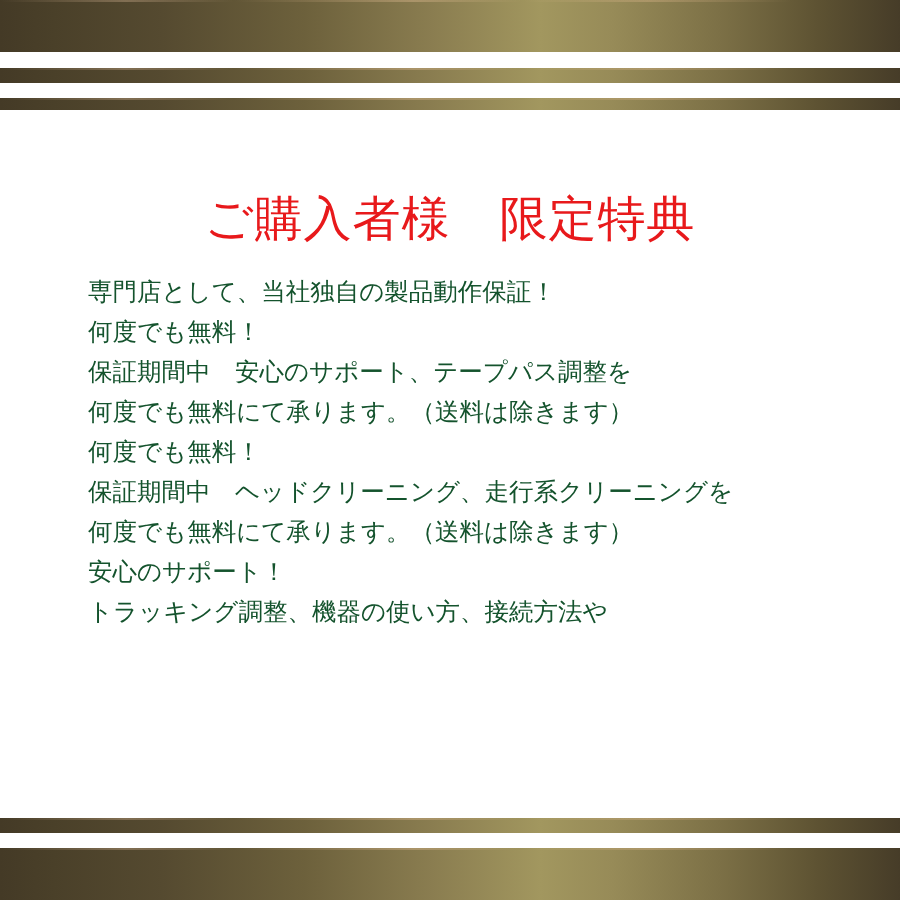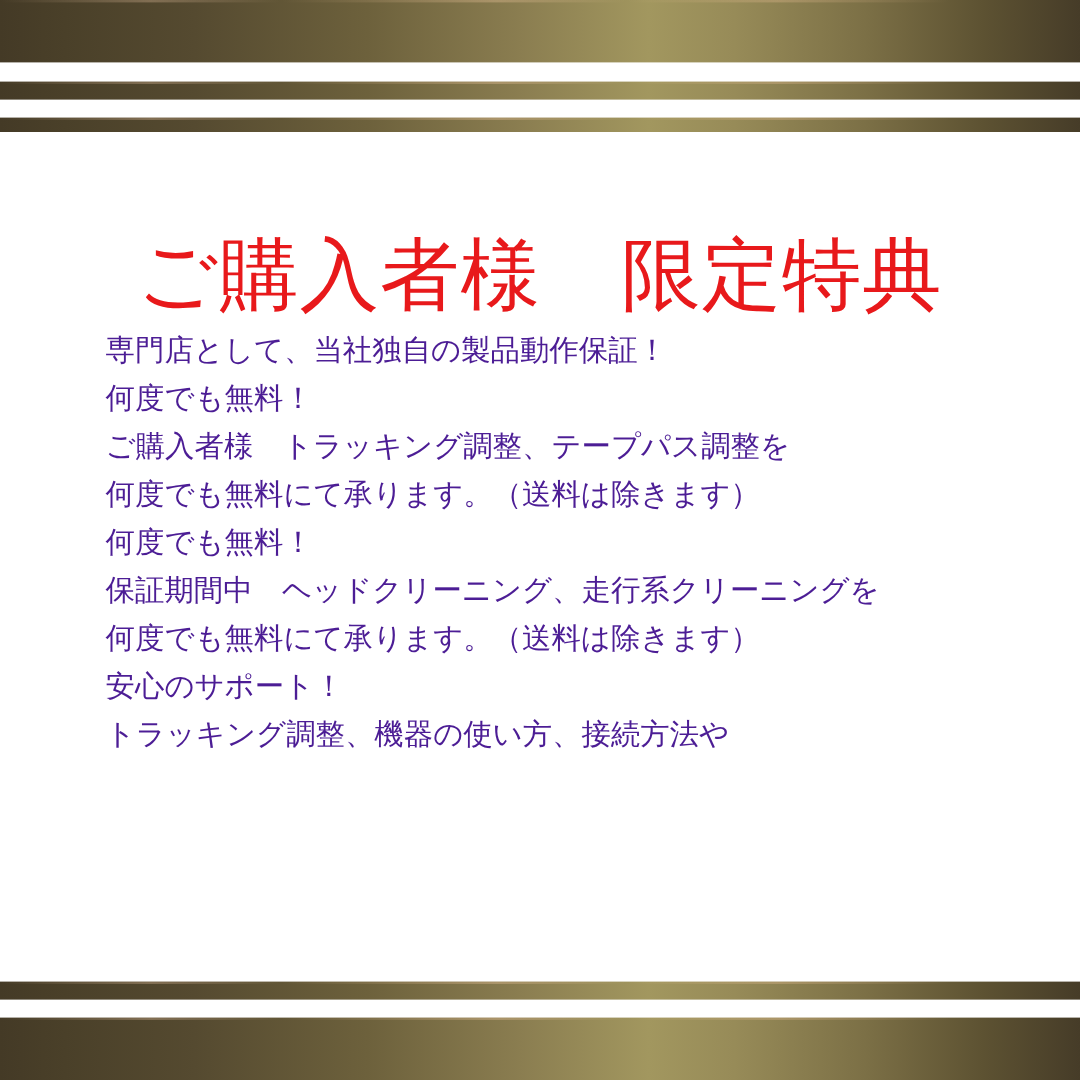--- a/index.html
+++ b/index.html
@@ -67,35 +67,35 @@
   #band-bot-thick   { top: 848px; height: 52px; }
 
   
   #title {
     position: absolute;
     top: 143px;
     left: 0;
     width: 900px;
     text-align: center;
     color: #e8191b;
-    font-size: 66px;
+    font-size: 48px;
     line-height: 86px;
     font-weight: 400;
     letter-spacing: 1px;
     white-space: pre;
     font-family: "DejaVu Sans", "Liberation Sans", sans-serif;
   }
 
   
   #body-copy {
     position: absolute;
     top: 272px;
     left: 88px;
     width: 760px;
-    color: #4c1d95;
+    color: #14532d;
     font-size: 24.5px;
     line-height: 40px;
     font-family: "DejaVu Sans", "Liberation Sans", sans-serif;
   }
   .para {
     margin: 0;
     padding: 0;
   }
   .para + .para {
   }
@@ -116,21 +116,21 @@
   <h1 id="title">ご購入者様　限定特典</h1>
 
   <div id="body-copy">
 
     <p class="para">
       <span class="line">専門店として、当社独自の製品動作保証！</span>
     </p>
 
     <p class="para">
       <span class="line">何度でも無料！</span>
-      <span class="line">ご購入者様　トラッキング調整、テープパス調整を</span>
+      <span class="line">保証期間中　安心のサポート、テープパス調整を</span>
       <span class="line">何度でも無料にて承ります。（送料は除きます）</span>
     </p>
 
     <p class="para">
       <span class="line">何度でも無料！</span>
       <span class="line">保証期間中　ヘッドクリーニング、走行系クリーニングを</span>
       <span class="line">何度でも無料にて承ります。（送料は除きます）</span>
     </p>
 
     <p class="para">

